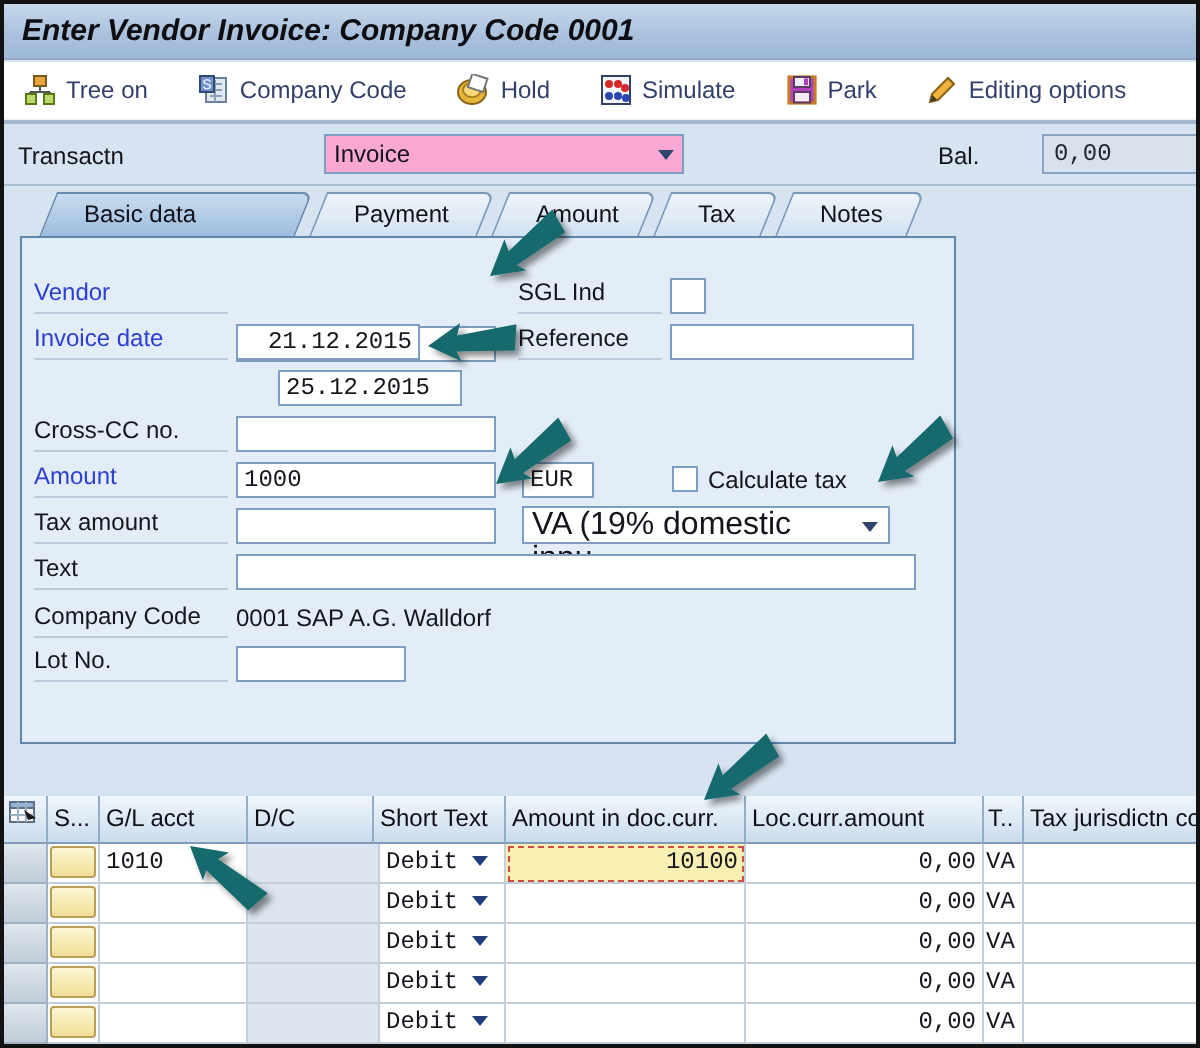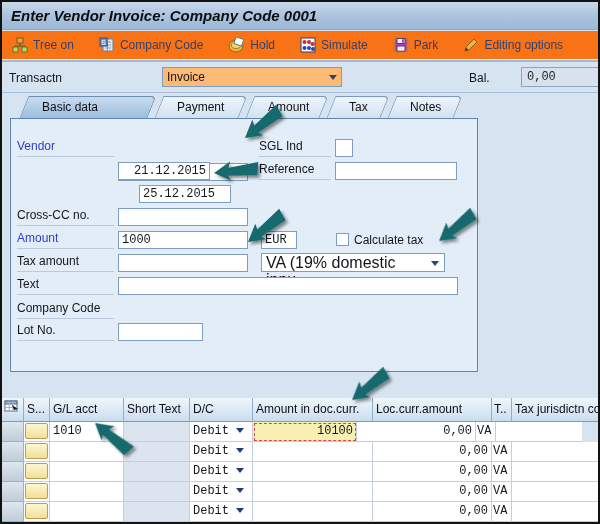--- a/index.html
+++ b/index.html
@@ -7,30 +7,30 @@
 
   
   .titlebar{position:absolute;left:0;top:0;width:100%;height:28px;
     background:linear-gradient(180deg,#c7d8ec 0%,#aac2dd 55%,#9db8d6 100%);
     border-bottom:1px solid #8fa9c6;
     font-size:15px;font-weight:bold;font-style:italic;color:#0d0d12;
     line-height:28px;padding-left:9px;box-sizing:border-box;}
 
   
   .toolbar{position:absolute;left:0;top:29px;width:100%;height:29px;display:flex;align-items:center;
-    padding-left:10px;gap:25px;box-sizing:border-box;background:#f97316;
+    padding-left:10px;gap:25px;box-sizing:border-box;background:#ffffff;
     border-bottom:1px solid #f2f7fc;box-shadow:0 2px 0 #a3b9cf;}
   .tbtn{display:flex;align-items:center;gap:5px;font-size:12px;color:#33406a;cursor:default;white-space:nowrap;}
   .tbtn svg{display:block;}
 
   
   .transrow{position:absolute;left:0;top:60px;width:100%;height:31px;border-bottom:1px solid #a7bed4;box-sizing:border-box;}
   .lbl{font-size:12px;color:#14141c;}
   .transrow .lbl{position:absolute;left:7px;top:9px;}
-  .dropdown{position:absolute;left:160px;top:5px;width:180px;height:20px;background:#fdba74;
+  .dropdown{position:absolute;left:160px;top:5px;width:180px;height:20px;background:#f9a8d4;
     border:1px solid #7d9ec2;box-sizing:border-box;font-size:12px;color:#14141c;line-height:18px;padding-left:4px;}
   .dd-tri{position:absolute;right:4px;top:7px;width:0;height:0;border-left:4px solid transparent;
     border-right:4px solid transparent;border-top:5px solid #2e456e;}
   .ballbl{position:absolute;left:467px;top:9px;font-size:12px;color:#14141c;}
   .balfield{position:absolute;left:519px;top:5px;width:79px;height:20px;background:#d9e2ec;
     border:1px solid #8aa5c4;box-sizing:border-box;font-size:12px;color:#22262e;line-height:18px;padding-left:5px;
     font-family:"Liberation Mono",monospace;}
 
   
   .tabs{position:absolute;left:22px;top:94px;height:22px;display:flex;gap:7px;z-index:3;}
@@ -187,20 +187,21 @@
       </div>
   </div>
 
   <div class="panel">
 
     <span class="flabel blue" style="left:6px;top:20px;width:97px;">Vendor</span>
     <div class="input" style="left:107px;top:20px;width:130px;margin-top:24px;">TP_PORT_HH</div>
     <span class="flabel" style="left:248px;top:20px;width:72px;">SGL Ind</span>
     <div class="input" style="left:324px;top:20px;width:18px;"></div>
 
+    <span class="flabel blue" style="left:6px;top:43px;width:97px;">Invoice date</span>
     <div class="input" style="left:107px;top:43px;width:92px;text-align:right;">21.12.2015</div>
     <span class="flabel" style="left:248px;top:43px;width:72px;">Reference</span>
     <div class="input" style="left:324px;top:43px;width:122px;"></div>
 
     <div class="input" style="left:107px;top:66px;width:92px;margin-left:21px;">25.12.2015</div>
 
     <span class="flabel" style="left:6px;top:89px;width:97px;">Cross-CC no.</span>
     <div class="input" style="left:107px;top:89px;width:130px;"></div>
 
     <span class="flabel blue" style="left:6px;top:112px;width:97px;">Amount</span>
@@ -213,53 +214,54 @@
     <div class="input" style="left:107px;top:135px;width:130px;"></div>
     <div class="selbox" style="left:250px;top:134px;width:184px;">
       <span>VA (19% domestic inpu…</span>
       <span class="dd-tri" style="position:absolute;right:5px;top:7px;"></span>
     </div>
 
     <span class="flabel" style="left:6px;top:158px;width:97px;">Text</span>
     <div class="input" style="left:107px;top:158px;width:340px;"></div>
 
     <span class="flabel" style="left:6px;top:182px;width:97px;">Company Code</span>
+    <span class="roval" style="left:107px;top:183px;">0001 SAP A.G. Walldorf</span>
 
     <span class="flabel" style="left:6px;top:204px;width:97px;">Lot No.</span>
     <div class="input" style="left:107px;top:204px;width:85px;"></div>
   </div>
 
 
   <div class="grid">
     <div class="ghead">
       <div class="hc" style="width:22px;padding-left:2px;"><svg width="16" height="16" viewBox="0 0 16 16">
             <rect x="1" y="3" width="12" height="10" fill="#fff" stroke="#5d6f84"></rect>
             <rect x="1" y="3" width="12" height="3" fill="#8fb2d9" stroke="#5d6f84"></rect>
             <path d="M1 9.5h12M5 3v10M9 3v10" stroke="#9cb0c4"></path>
             <path d="M8 7l6 4-4 1z" fill="#1a1a1a"></path>
           </svg></div>
       <div class="hc" style="width:26px;">S...</div>
       <div class="hc" style="width:74px;">G/L acct</div>
+      <div class="hc" style="width:63px;">D/C</div>
       <div class="hc" style="width:66px;">Short Text</div>
-      <div class="hc" style="width:63px;">D/C</div>
       <div class="hc" style="width:120px;">Amount in doc.curr.</div>
       <div class="hc" style="width:119px;">Loc.curr.amount</div>
       <div class="hc" style="width:20px;padding-left:2px;">T..</div>
       <div class="hc" style="width:86px;border-right:none;">Tax jurisdictn co</div>
     </div>
 
     <div class="grow">
       <div class="selcell" style="width:22px;"></div>
       <div class="scell" style="width:26px;">
           <div class="ybox"></div>
         </div>
       <div class="cell" style="width:74px;">1010</div>
       <div class="cell stcell" style="width:66px;"></div>
       <div class="cell" style="width:63px;"><span>Debit</span><span class="dctri"></span></div>
-      <div class="cell num focuscell" style="width:104px;">10100</div>
+      <div class="cell num focuscell" style="width:120px;">10100</div>
       <div class="cell num" style="width:119px;">0,00</div>
       <div class="cell" style="width:20px;padding:0 1px;">VA</div>
       <div class="cell" style="width:86px;border-right:none;"></div>
     </div>
 
     <div class="grow">
       <div class="selcell" style="width:22px;"></div>
       <div class="scell" style="width:26px;">
           <div class="ybox"></div>
         </div>

